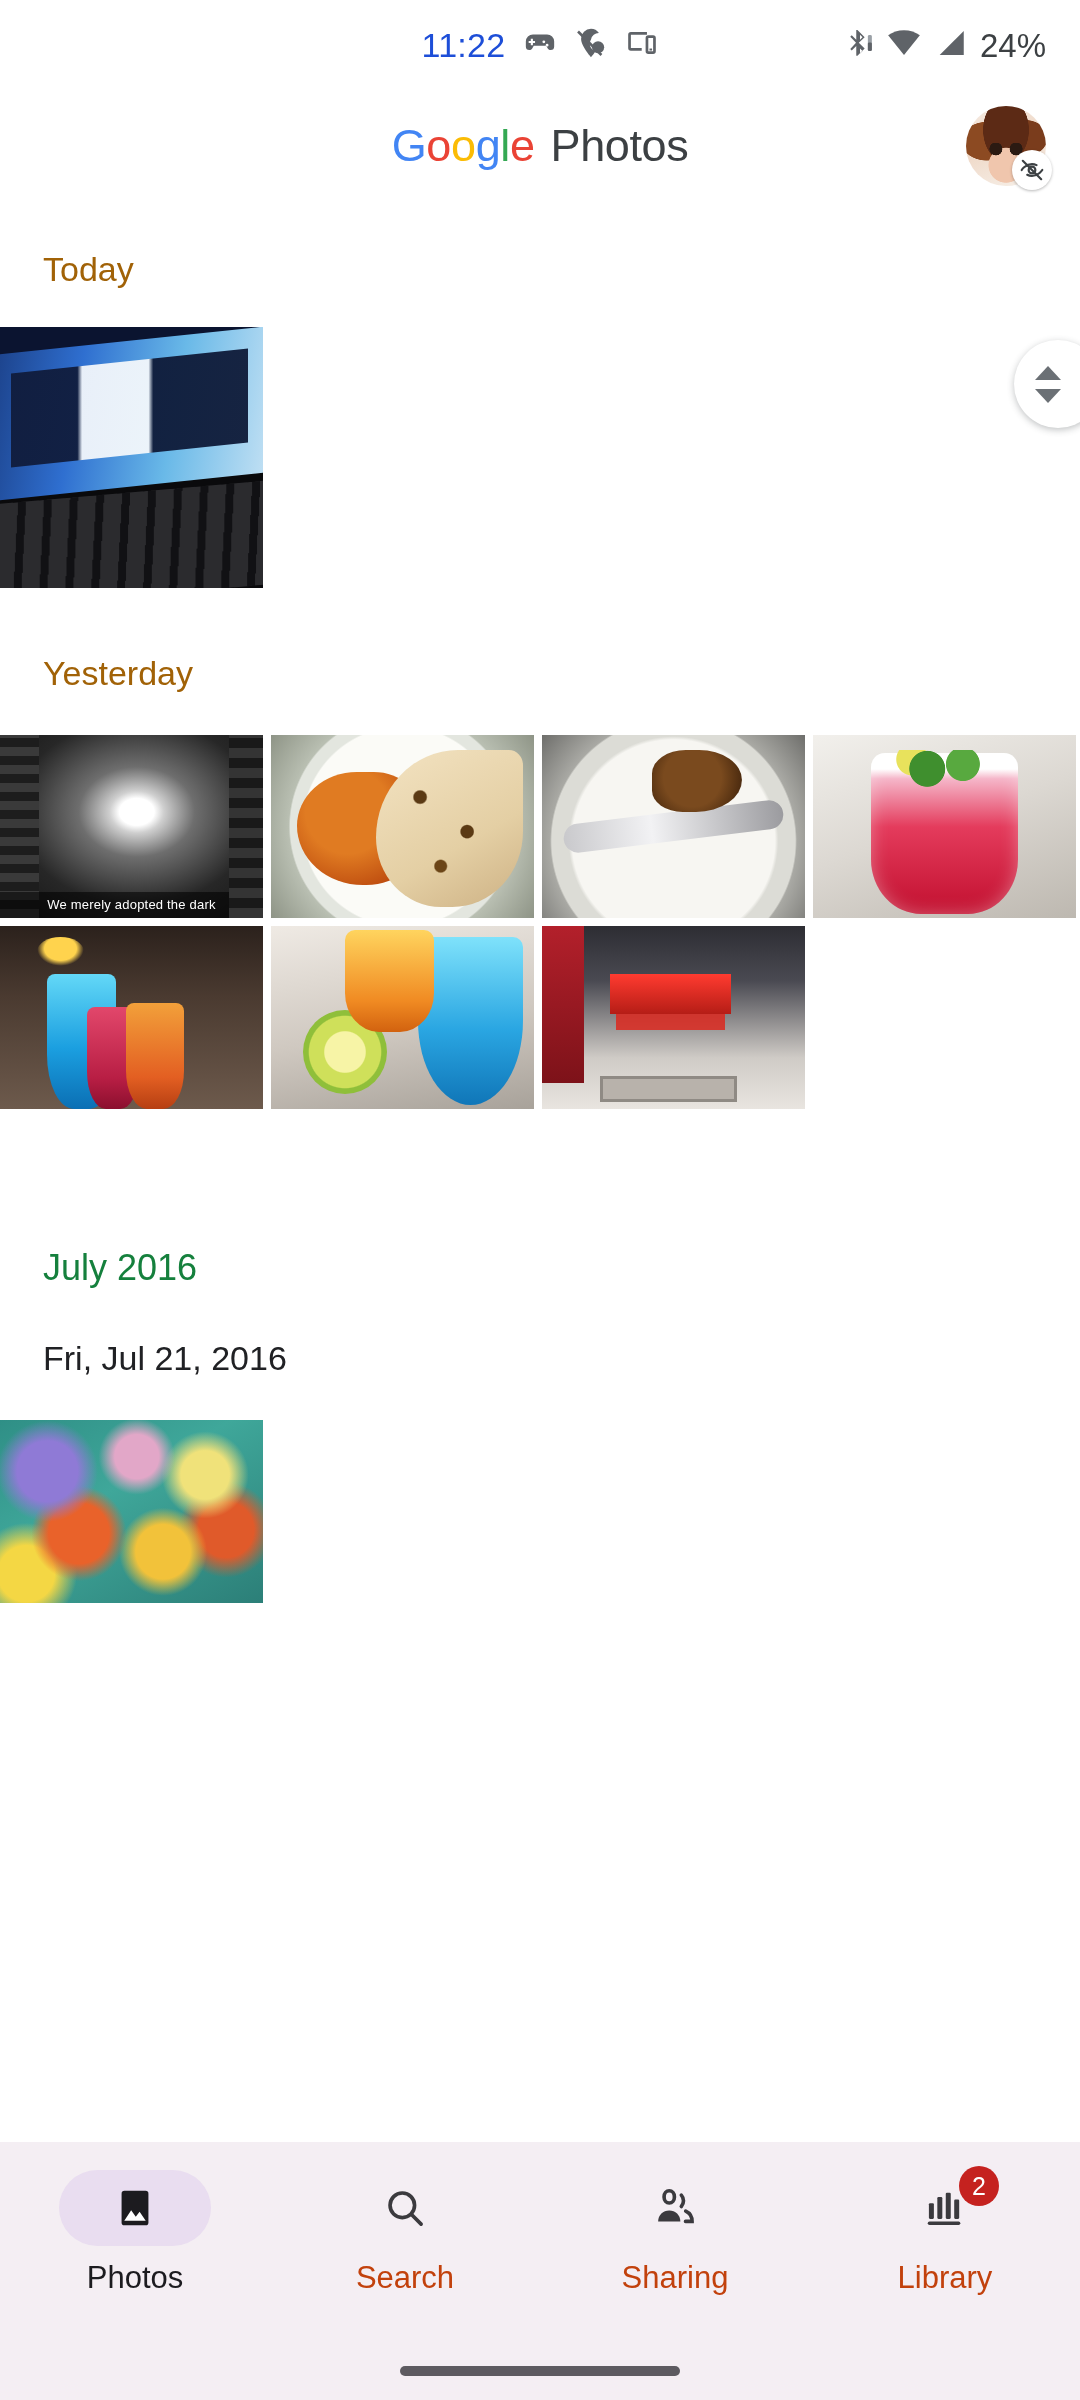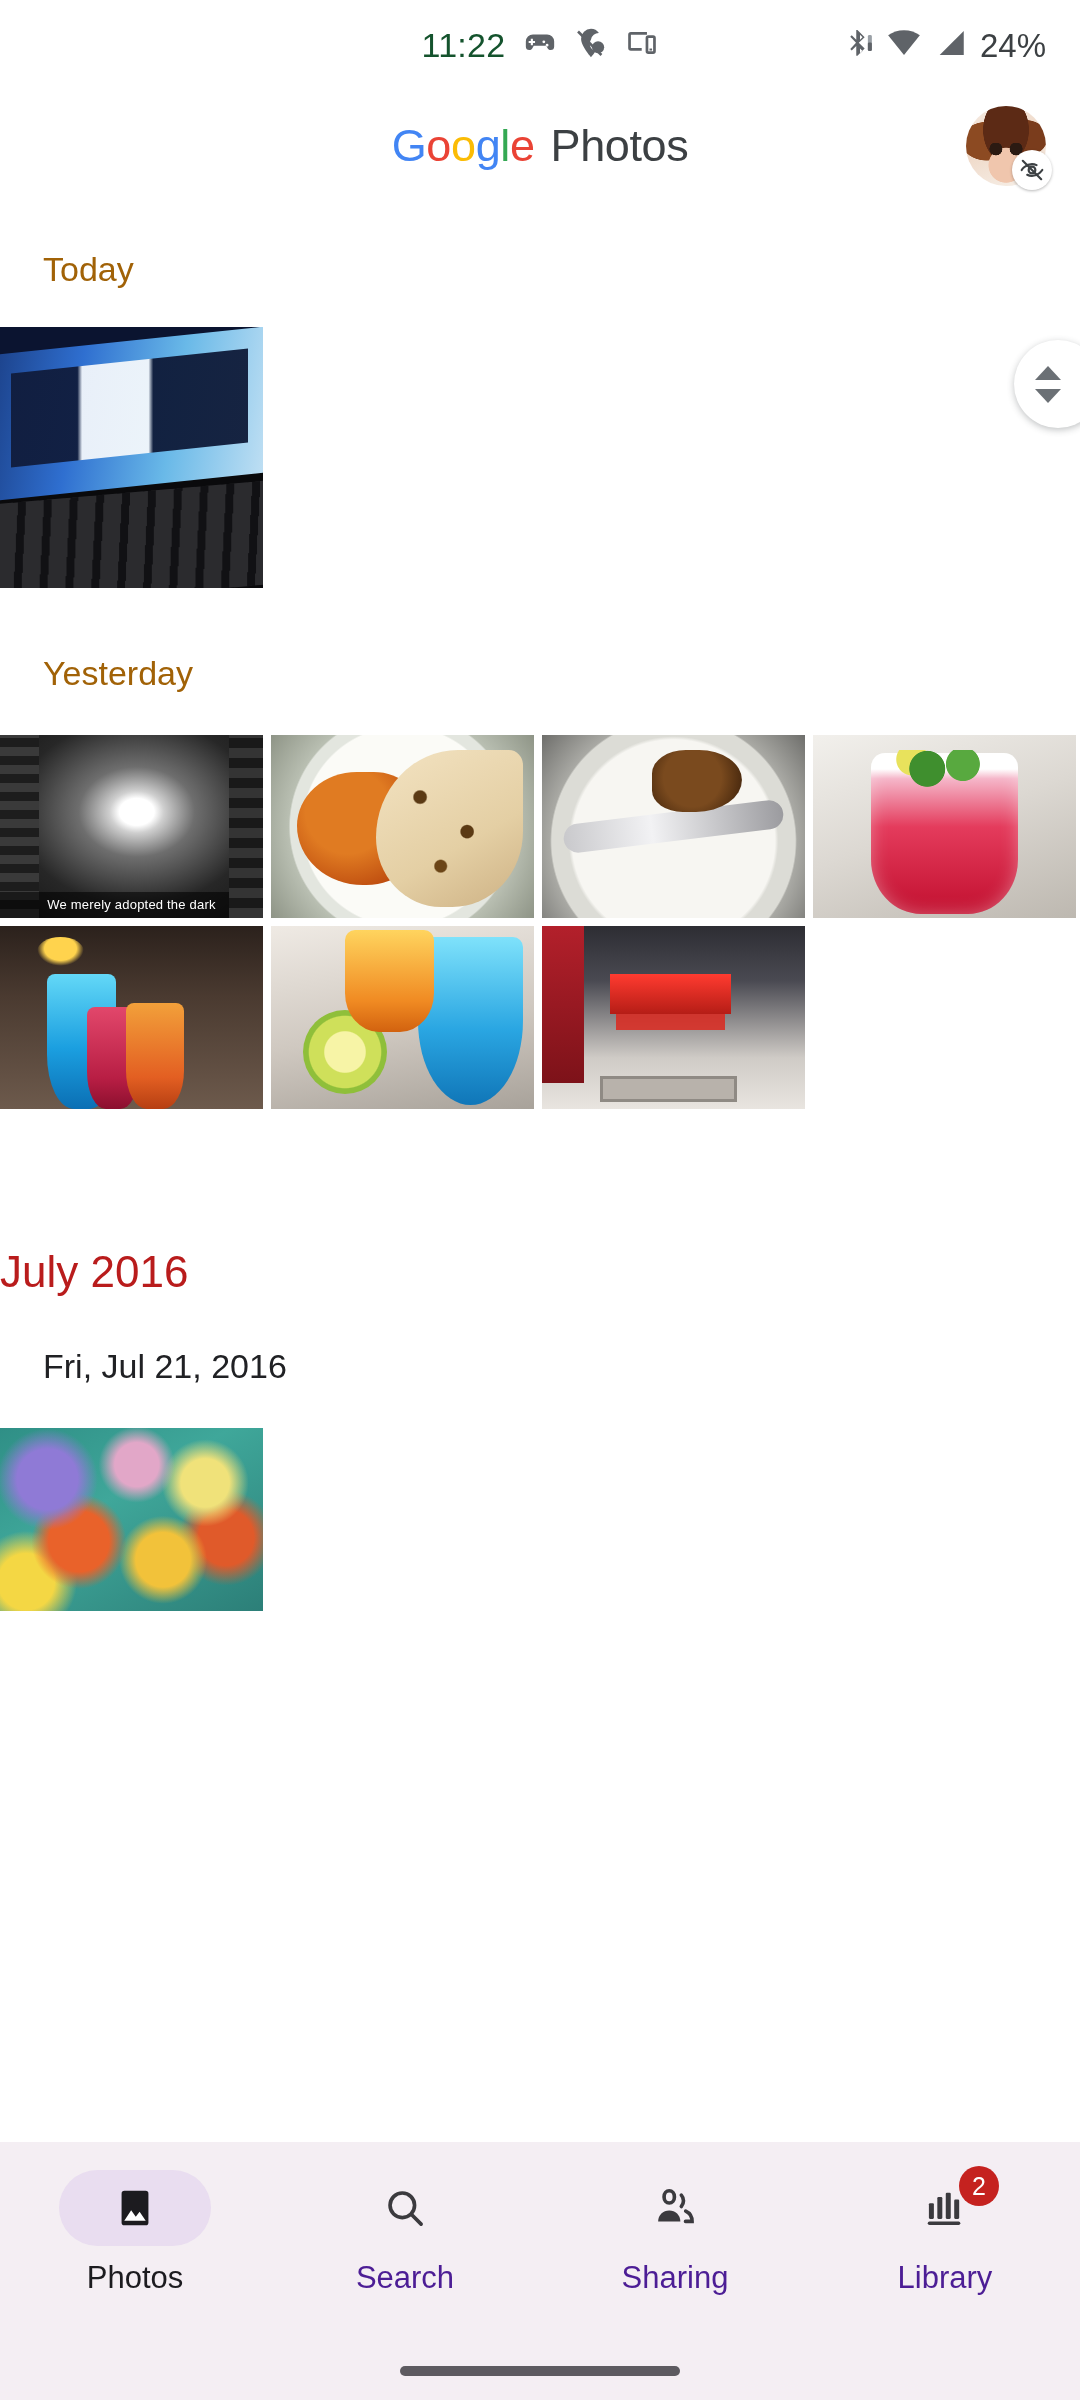--- a/index.html
+++ b/index.html
@@ -18,21 +18,21 @@
     display:flex;
     align-items:center;
     justify-content:center;
     position:relative;
     padding:0 34px;
   }
   .sb-left{
     display:flex; align-items:center; gap:17px;
   }
   .sb-clock{
-    font-size:34px; font-weight:500; color:#14532d; letter-spacing:0.3px;
+    font-size:34px; font-weight:500; color:#1d4ed8; letter-spacing:0.3px;
     line-height:1;
   }
   .sb-right{
     position:absolute; right:34px; top:50%; transform:translateY(-50%);
     display:flex; align-items:center; gap:12px;
   }
   .sb-batt{ font-size:33px; font-weight:500; color:#3c4043; line-height:1; }
   .sbicon{ display:block; }
 
   
@@ -107,21 +107,22 @@
   #content{ position:relative; }
 
   .sec-head{
     font-size:34px; font-weight:400; color:#a16207;
     padding:0 0 0 43px;
   }
   .sec-head.today{ margin-top:48px; }
   .sec-head.yesterday{ margin-top:66px; }
 
   .month-head{
-    font-size:44px; font-weight:400; color:#b91c1c;
+    font-size:36px; font-weight:400; color:#15803d;
+    padding-left:43px;
   }
   .date-head{
     font-size:34px; font-weight:400; color:#202124;
     padding-left:43px;
   }
 
   .photo-grid{
     display:flex; flex-wrap:wrap; gap:8px;
   }
   .thumb{
@@ -332,21 +333,21 @@
     flex:1; display:flex; flex-direction:column;
     align-items:center; gap:14px;
   }
   .nav-pill{
     width:152px; height:76px; border-radius:38px;
     display:flex; align-items:center; justify-content:center;
     position:relative;
   }
   .nav-pill.active{ background:#e9ddf0; }
   .nav-label{
-    font-size:31px; color:#4c1d95; font-weight:400;
+    font-size:31px; color:#c2410c; font-weight:400;
   }
   .nav-item.active .nav-label{ color:#1c1b1f; font-weight:500; }
   .nav-badge{
     position:absolute; top:-4px; right:22px;
     min-width:40px; height:40px; padding:0 8px;
     border-radius:20px; background:#c5221f; color:#fff;
     font-size:25px; font-weight:500;
     display:flex; align-items:center; justify-content:center;
   }
   #gesture-bar{

